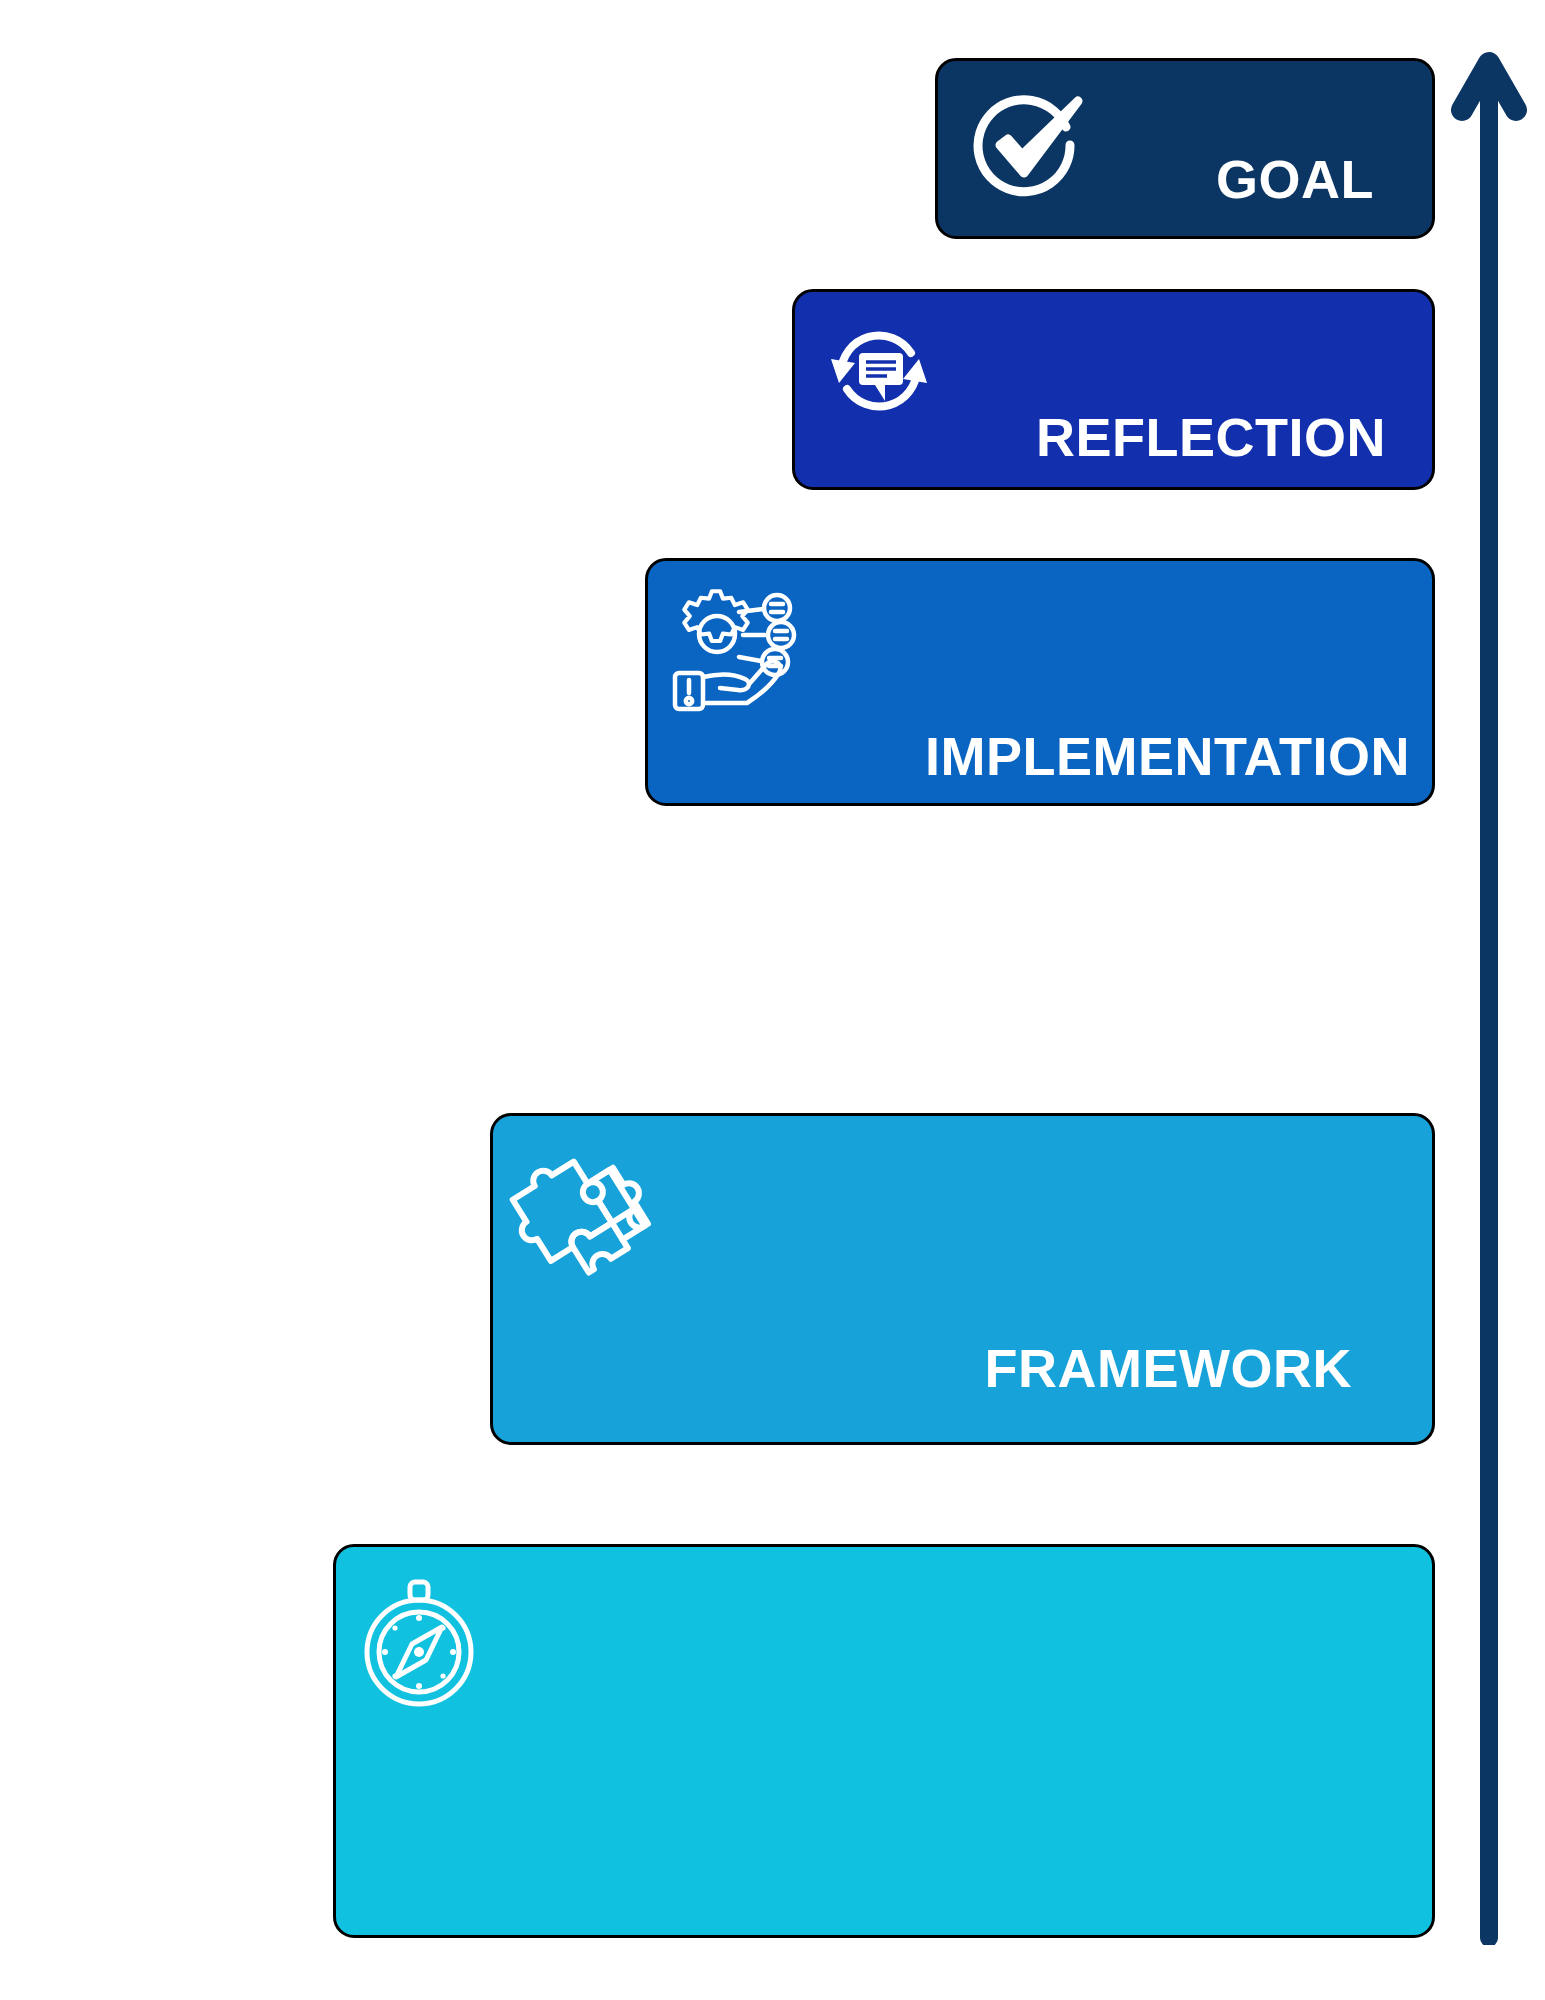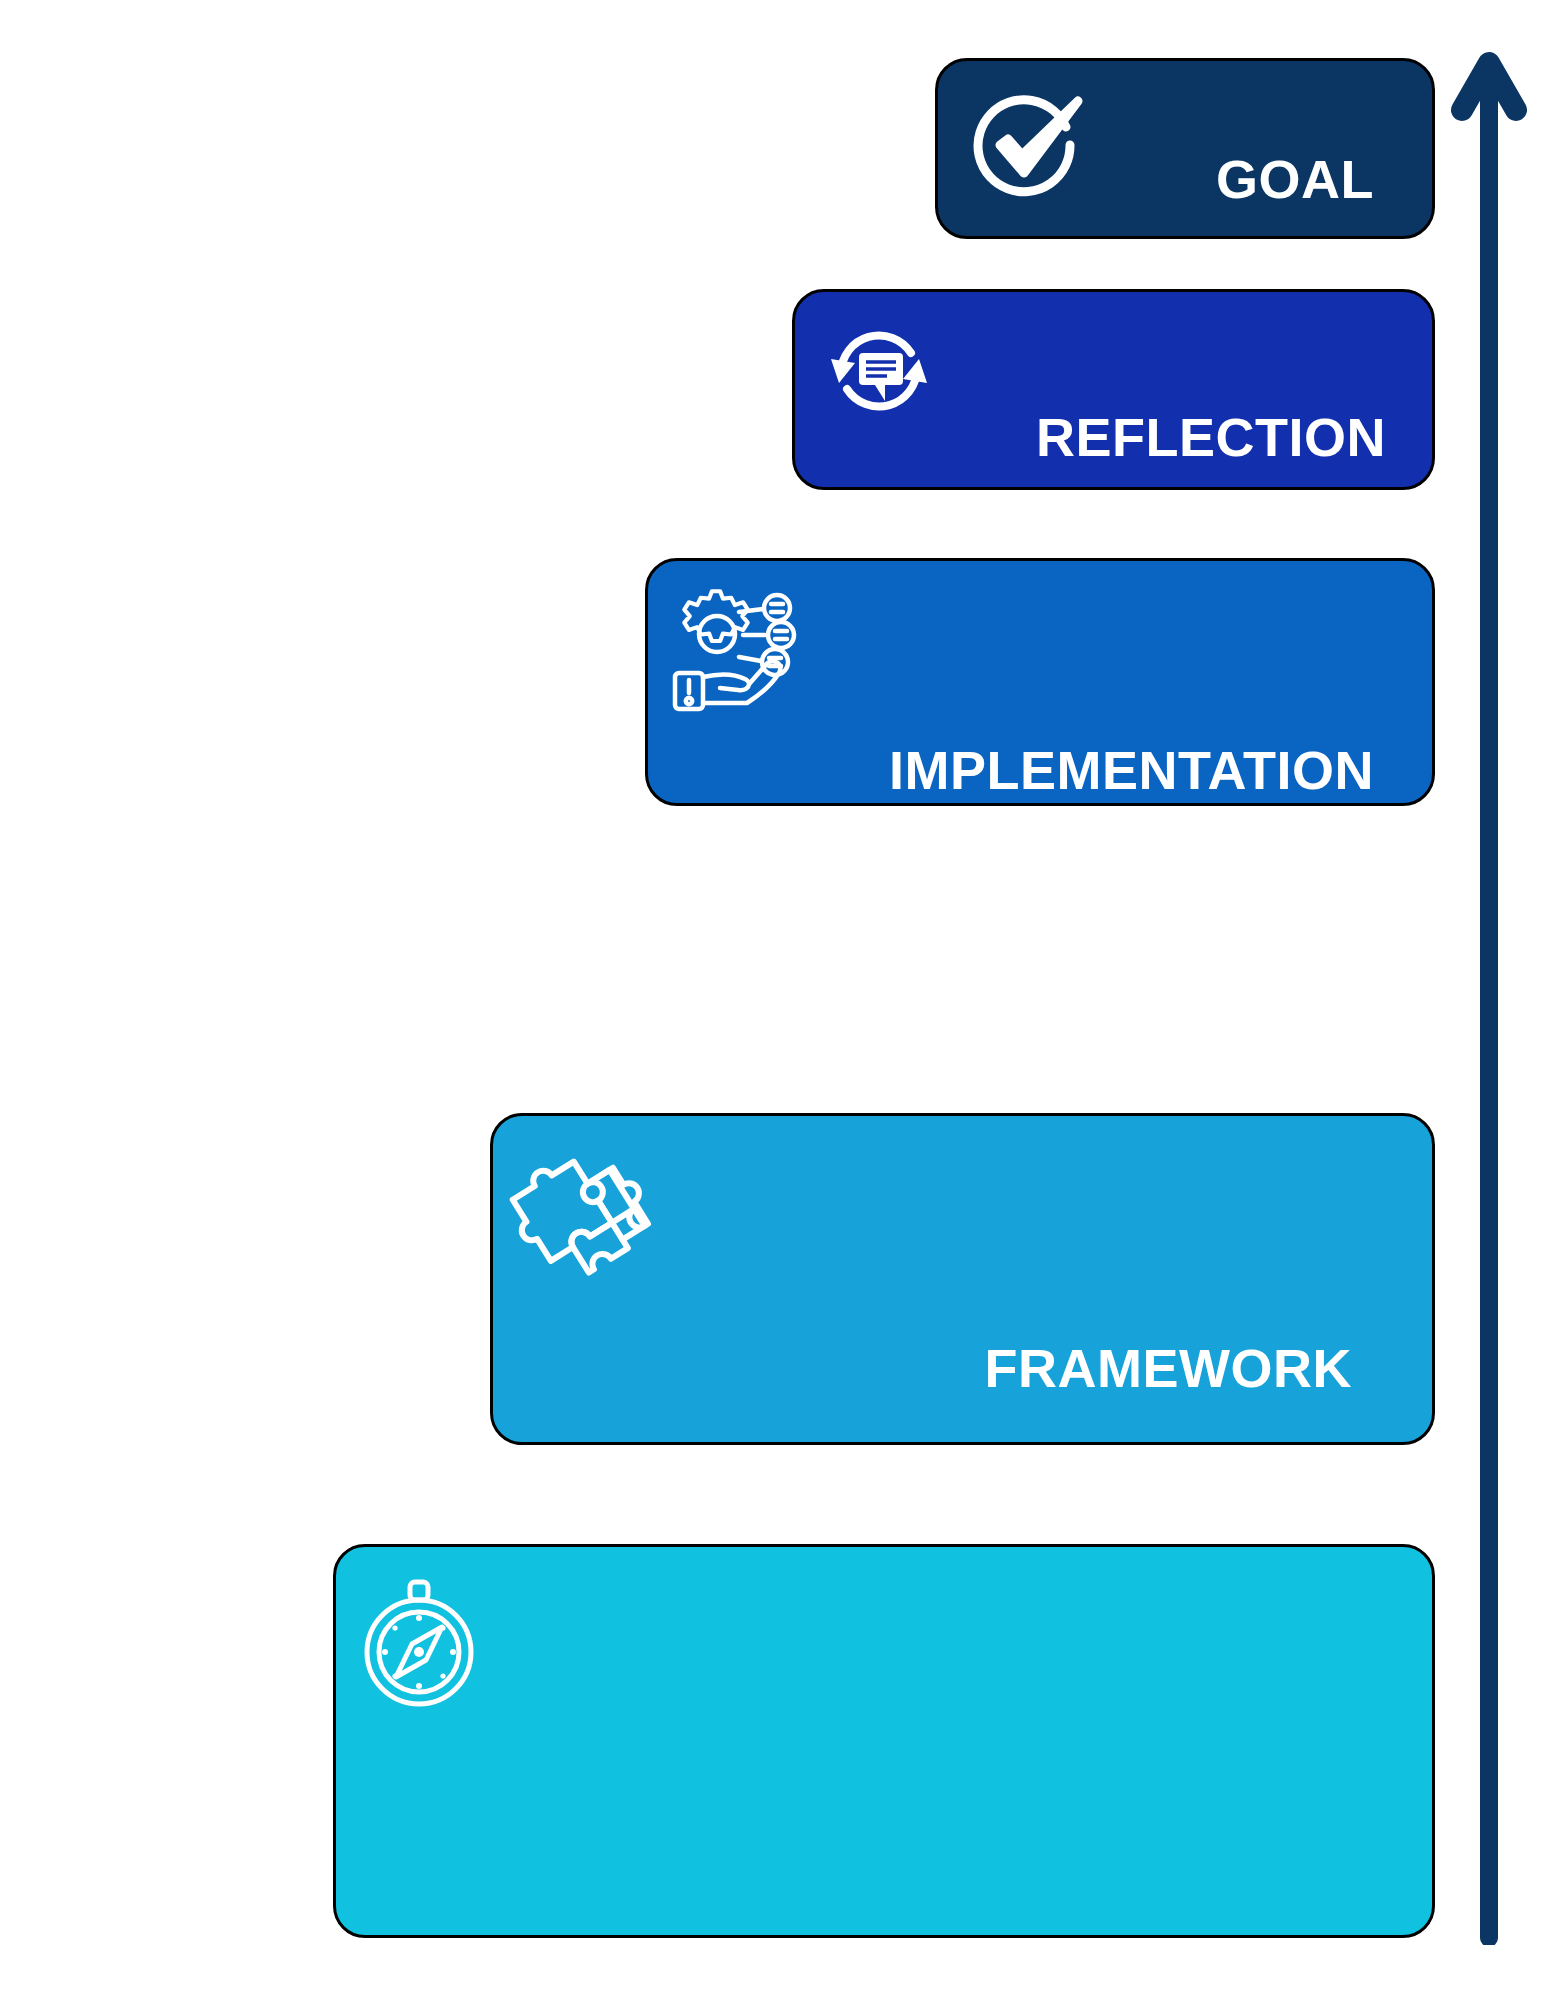--- a/index.html
+++ b/index.html
@@ -12,21 +12,21 @@
   #stage {
     position:relative;
     width:1545px;
     height:2000px;
     background:#ffffff;
   }
 
   .step {
     position:absolute;
     border:3px solid #000000;
-    border-radius:32px;
+    border-radius:21px;
     display:flex;
     flex-direction:column;
     justify-content:space-between;
     overflow:hidden;
   }
   .step-icon {
     position:absolute;
     pointer-events:none;
   }
   .step-label {
@@ -54,21 +54,21 @@
     padding-left:19px;
   }
   #step-reflection .step-icon { left:20px; top:15px; }
   #step-reflection .step-label { left:0; top:115px; font-size:54px; padding-right:46px; text-align:right; }
 
   #step-implementation {
     left:645px; top:558px; width:790px; height:248px;
     background:#0a65c2;
   }
   #step-implementation .step-icon { left:17px; top:18px; }
-  #step-implementation .step-label { left:0; top:179px; font-size:54px; padding-right:58px; text-align:right; }
+  #step-implementation .step-label { left:0; top:165px; font-size:54px; padding-right:22px; text-align:right; }
 
   #step-framework-real {
     left:490px; top:1113px; width:945px; height:332px;
     background:#17a2da;
   }
   #step-framework-real .step-icon { left:15px; top:25px; }
   #step-framework-real .step-label { left:0; top:222px; font-size:54px; padding-right:80px; text-align:right; }
 
   #step-foundation {
     left:333px; top:1544px; width:1102px; height:394px;

